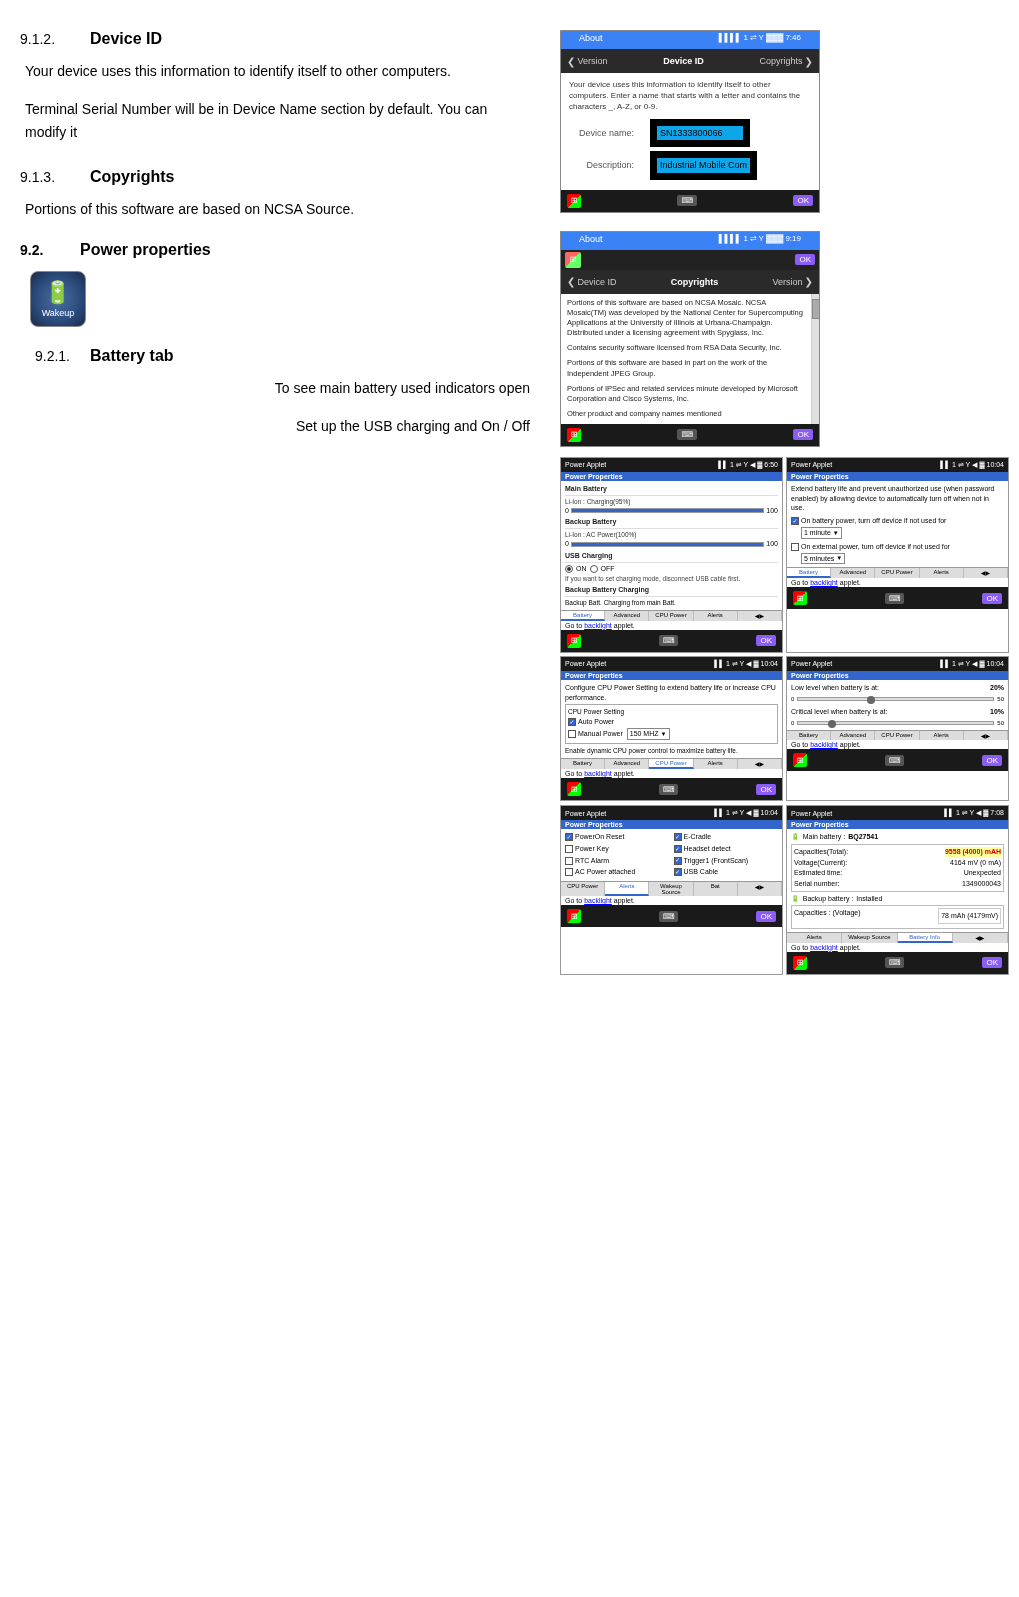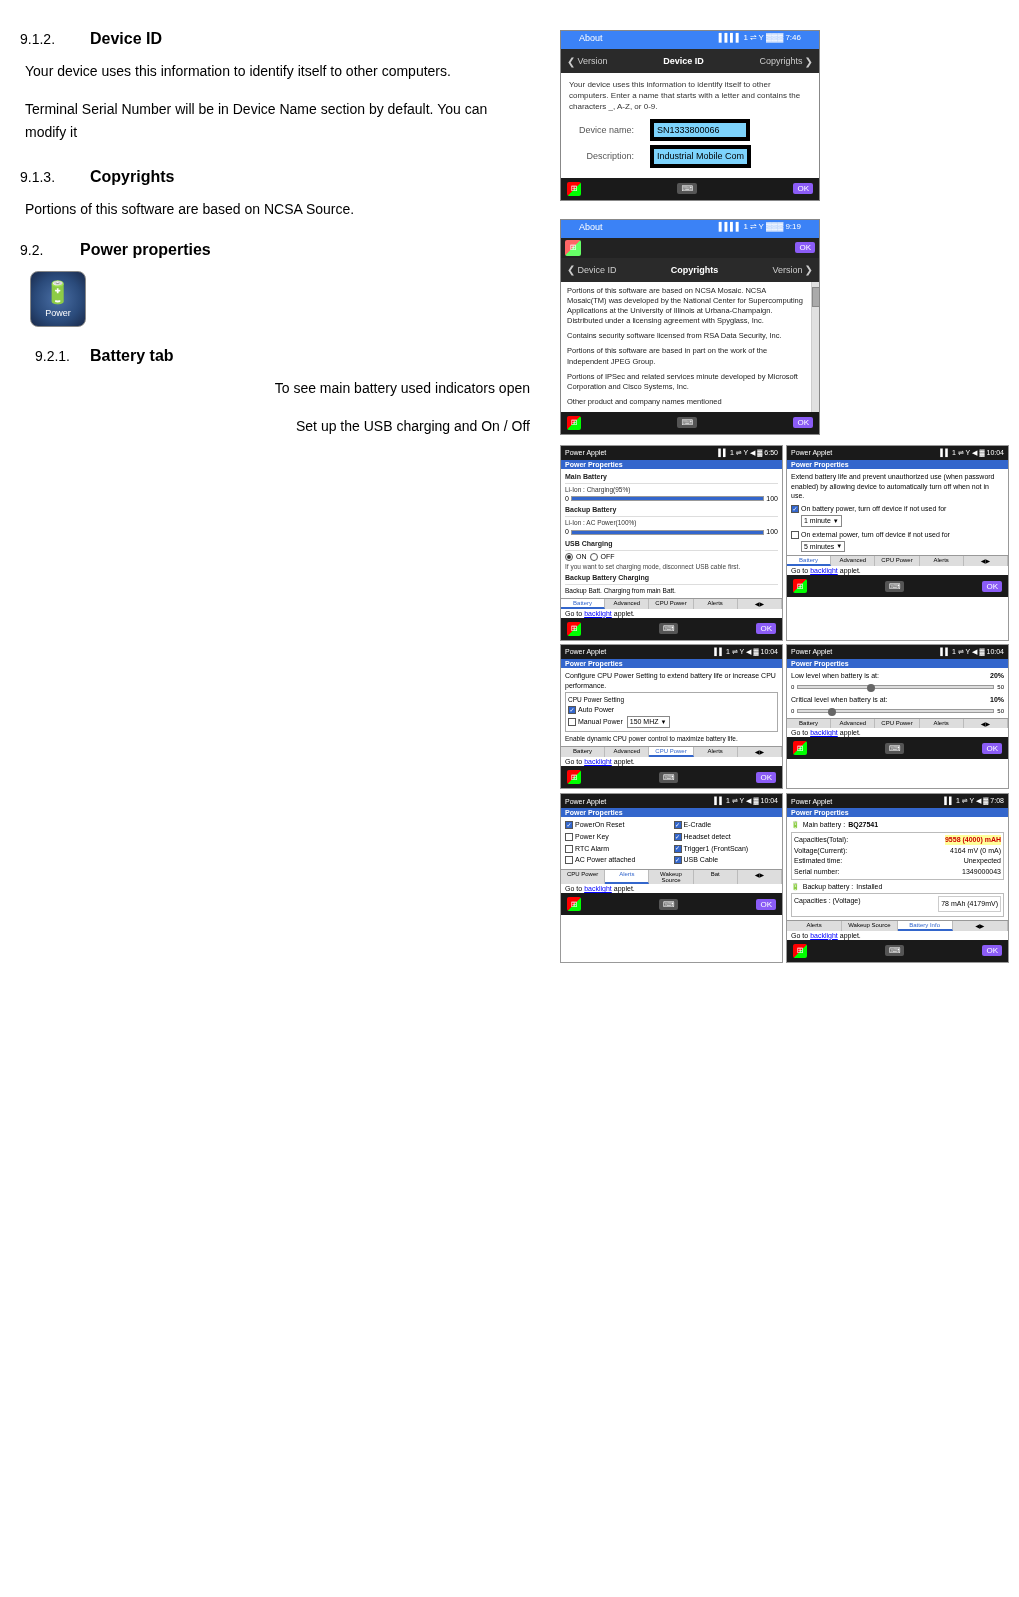--- a/index.html
+++ b/index.html
@@ -119,24 +119,24 @@
     }
 
     .device-form-label {
       font-size: 9px;
       color: #555;
       min-width: 65px;
       text-align: right;
     }
 
     .device-input {
-      border: 4px solid #000000;
+      border: 7px solid #000000;
       padding: 1px 3px;
       font-size: 9px;
-      background: #7dd3fc;
+      background: #0ea5e9;
       min-width: 100px;
     }
 
     .device-footer {
       background: #1a1a1a;
       height: 22px;
       display: flex;
       justify-content: space-between;
       align-items: center;
       padding: 0 6px;
@@ -476,28 +476,28 @@
     <div class="section-913">
       <div class="section-heading">
         <span class="section-number">9.1.3.</span>
         <span class="section-title">Copyrights</span>
       </div>
       <p class="section-body">Portions of this software are based on NCSA Source.</p>
     </div>
 
     <div class="section-92">
       <div class="section-heading">
-        <span class="section-number" style="min-width:40px;">9.2.</span>
+        <span class="section-number" style="min-width:40px;font-weight:bold;">9.2.</span>
         <span class="section-title">Power properties</span>
       </div>
 
       <div class="power-icon-container">
         <div class="power-icon-box">
           <span style="font-size:22px;">🔋</span>
-          <span class="power-icon-label">Power</span>
+          <span class="power-icon-label">Wakeup</span>
         </div>
       </div>
     </div>
 
     <div class="section-921">
       <div class="section-heading">
         <span class="section-number">9.2.1.</span>
         <span class="section-title">Battery tab</span>
       </div>
       <p class="section-body">To see main battery used indicators open</p>

